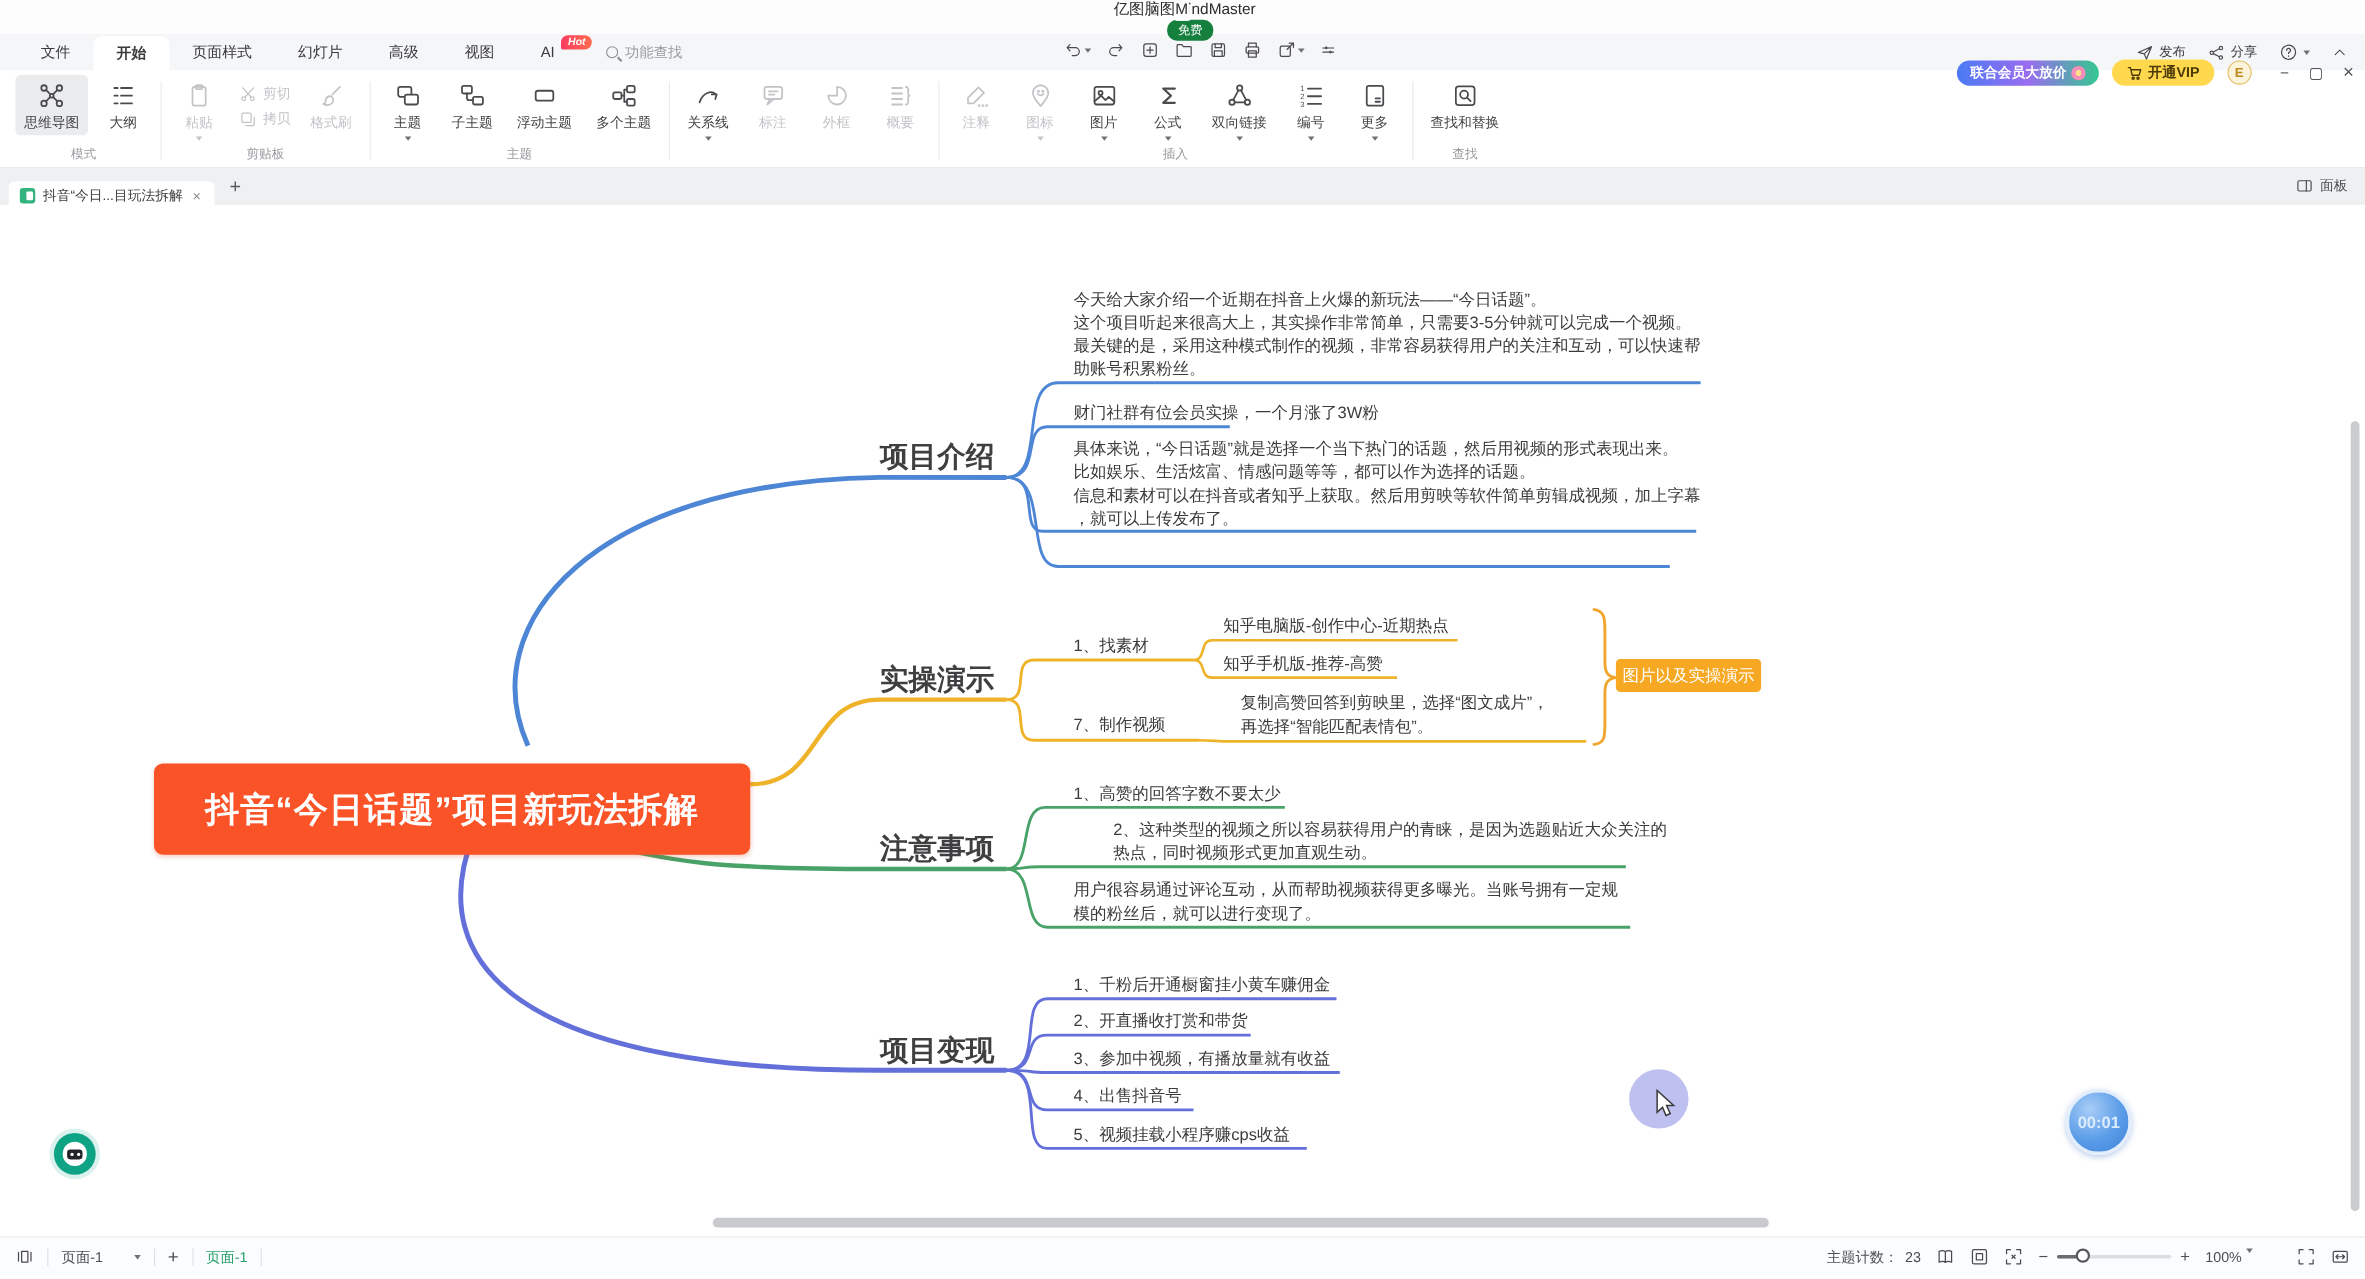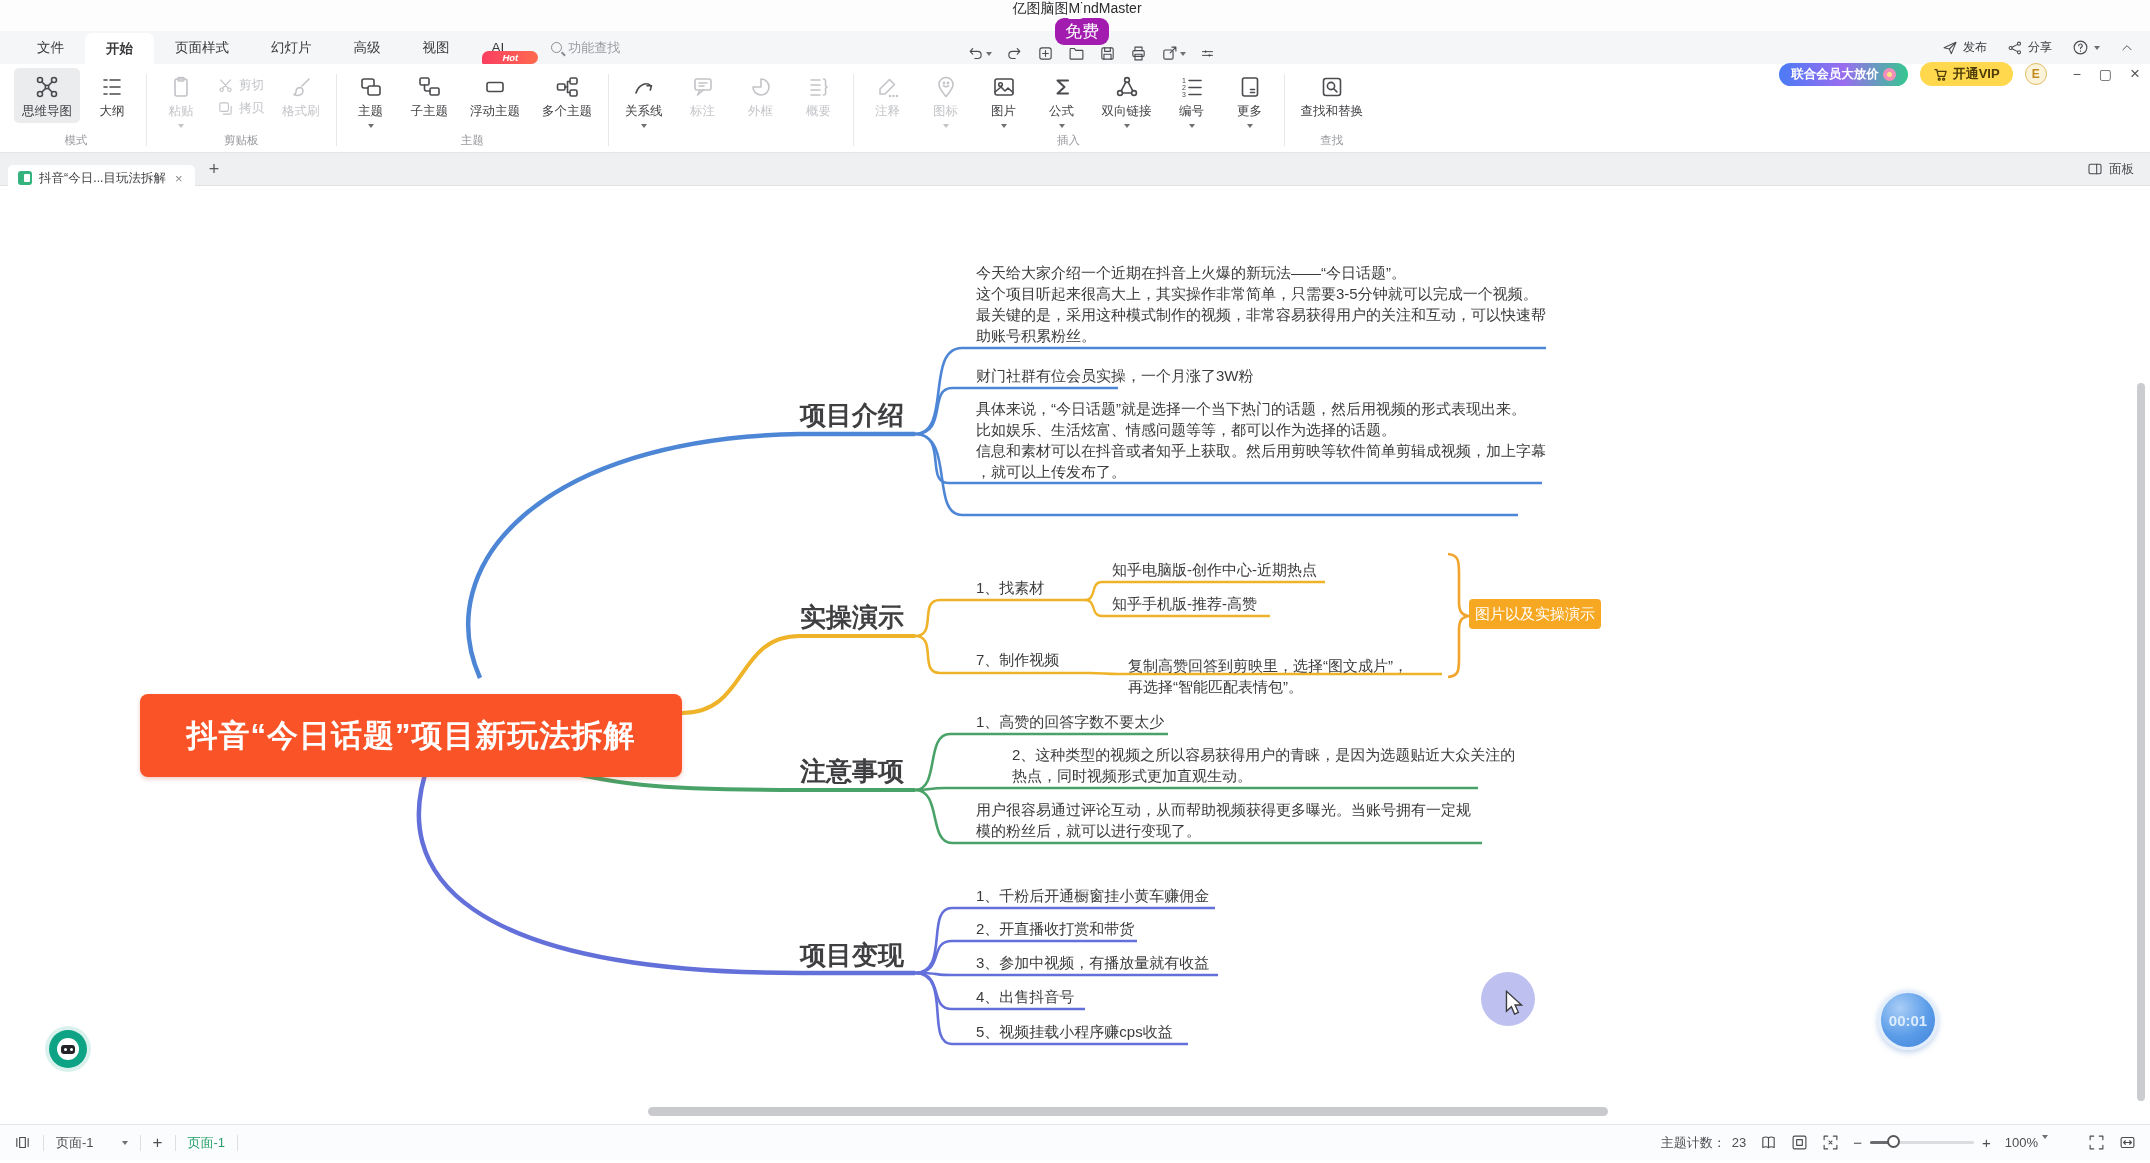--- a/index.html
+++ b/index.html
@@ -12,42 +12,42 @@
   svg.i text { fill:#4b4b4f; stroke:none; font-size:7px; font-family:"Liberation Sans",sans-serif; }
   .dis svg.i { stroke:#c3c4c8; }
   .dis { color:#c3c4c8 !important; }
 
   
   .titlebar { height:31px; background:#fdfdfe; display:flex; align-items:center; padding:0 10px 0 14px;flex-direction:column; }
   .logo { width:22px; height:22px; border-radius:5px; background:linear-gradient(135deg,#27c08b,#0fa374); position:relative; margin-right:8px; }
   .logo::after { content:""; position:absolute; left:5px; top:5px; width:12px; height:12px;
      border:2px solid #fff; border-top:none; border-radius:0 0 3px 3px; }
   .appname { font-size:14px; color:#2b2b2e; }
-  .free-badge { margin-left:10px; background:#a21caf; color:#fff; font-size:17px; padding:2px 10px; border-radius:9px; }
+  .free-badge { margin-left:10px; background:#15803d; color:#fff; font-size:11px; padding:2px 10px; border-radius:9px; }
   .qat { display:flex; align-items:center; gap:14px; margin-left:28px; }
   .qat .btn { display:flex; align-items:center; gap:2px; cursor:pointer; }
   .caret { width:0; height:0; border-left:4px solid transparent; border-right:4px solid transparent; border-top:5px solid #6f7074; }
   .caret.sm { border-left-width:3px; border-right-width:3px; border-top-width:4px; }
   .tb-right { margin-left:auto; display:flex; align-items:center; gap:12px; }
   .promo-pill { display:flex; align-items:center; gap:4px; color:#fff; font-weight:bold; font-size:12.5px;
      padding:3px 12px; border-radius:12px; background:linear-gradient(90deg,#4b7bf5,#9a6cf0,#35c78f); cursor:pointer;}
   .flower { width:13px; height:13px; border-radius:50%; background:radial-gradient(circle at 50% 50%, #ffe08a 0 28%, #f48fb9 30% 100%); }
   .vip-pill { display:flex; align-items:center; gap:5px; background:#ffd84d; color:#4c3a07; font-weight:bold; font-size:13px;
      padding:3px 13px; border-radius:13px; cursor:pointer; }
   .avatar { width:22px; height:22px; border-radius:50%; background:#fbf3da; border:1.5px solid #e3bd5f; color:#c08a1e;
      font-size:12px; font-weight:bold; display:flex; align-items:center; justify-content:center; cursor:pointer;}
   .winbtns { display:flex; align-items:center; gap:18px; margin-left:14px; color:#55565a; font-size:14px; }
   .winbtns span { cursor:pointer; }
 
   
   .menubar { height:33px; background:#f5f6f8; display:flex; align-items:center; padding:0 16px; }
   .menu-tab { font-size:13.5px; color:#3a3a3d; padding:5px 21px; cursor:pointer; white-space:nowrap; position:relative; }
   .menu-tab.active { background:#fff; font-weight:bold; border-radius:7px 7px 0 0; padding-top:7px; padding-bottom:8px; margin-bottom:-4px; }
   .hot-badge { position:absolute; top:-3px; right:-13px; background:linear-gradient(90deg,#fa3e62,#ff6a4e); color:#fff;
-     font-size:9.5px; font-style:italic; font-weight:bold; padding:1px 20px; border-radius:8px 8px 8px 2px;margin-top:19px; }
+     font-size:9.5px; font-style:italic; font-weight:bold; padding:1px 6px; border-radius:8px 8px 8px 2px; }
   .fn-search { display:flex; align-items:center; gap:6px; margin-left:26px; color:#9b9ca1; font-size:13px; cursor:text; }
   .mag { width:11px; height:11px; border:1.6px solid #8c8d92; border-radius:50%; position:relative; }
   .mag::after { content:""; position:absolute; width:5px; height:1.6px; background:#8c8d92; transform:rotate(45deg); left:9px; top:10px; }
   .menubar-right { margin-left:auto; display:flex; align-items:center; gap:20px; color:#3e3e42; font-size:12px; }
   .mb-item { display:flex; align-items:center; gap:5px; cursor:pointer; }
 
   
   .ribbon { height:89px; background:#fff; border-bottom:1px solid #e4e5e8; display:flex; align-items:stretch; padding:4px 6px 0 6px; }
   .rgroup { display:flex; flex-direction:column; align-items:center; padding:0 8px; }
   .rgroup .items { display:flex; align-items:flex-start; gap:6px; flex:1; }
@@ -534,21 +534,21 @@
     <div class="node ntext" style="left:976px;top:179px;">财门社群有位会员实操，一个月涨了3W粉</div>
     <div class="node ntext" style="left:976px;top:212px;">具体来说，“今日话题”就是选择一个当下热门的话题，然后用视频的形式表现出来。
 比如娱乐、生活炫富、情感问题等等，都可以作为选择的话题。
 信息和素材可以在抖音或者知乎上获取。然后用剪映等软件简单剪辑成视频，加上字幕
 ，就可以上传发布了。</div>
 
     <div class="node ntext" style="left:976px;top:391px;">1、找素材</div>
     <div class="node ntext" style="left:1112px;top:373px;">知乎电脑版-创作中心-近期热点</div>
     <div class="node ntext" style="left:1112px;top:407px;">知乎手机版-推荐-高赞</div>
     <div class="node ntext" style="left:976px;top:463px;">7、制作视频</div>
-    <div class="node ntext" style="left:1128px;top:469px;">复制高赞回答到剪映里，选择“图文成片”，
+    <div class="node ntext" style="left:1128px;top:443px;">复制高赞回答到剪映里，选择“图文成片”，
 再选择“智能匹配表情包”。</div>
     <div class="node sumlabel" style="left: 1469px; top: 413px; height: 30px; background-color: rgb(247, 168, 35);">图片以及实操演示</div>
 
     <div class="node ntext" style="left:976px;top:525px;">1、高赞的回答字数不要太少</div>
     <div class="node ntext" style="left:976px;top:558px;margin-left:36px;">2、这种类型的视频之所以容易获得用户的青睐，是因为选题贴近大众关注的
 热点，同时视频形式更加直观生动。</div>
     <div class="node ntext" style="left:976px;top:613px;">用户很容易通过评论互动，从而帮助视频获得更多曝光。当账号拥有一定规
 模的粉丝后，就可以进行变现了。</div>
 
     <div class="node ntext" style="left:976px;top:699px;">1、千粉后开通橱窗挂小黄车赚佣金</div>

